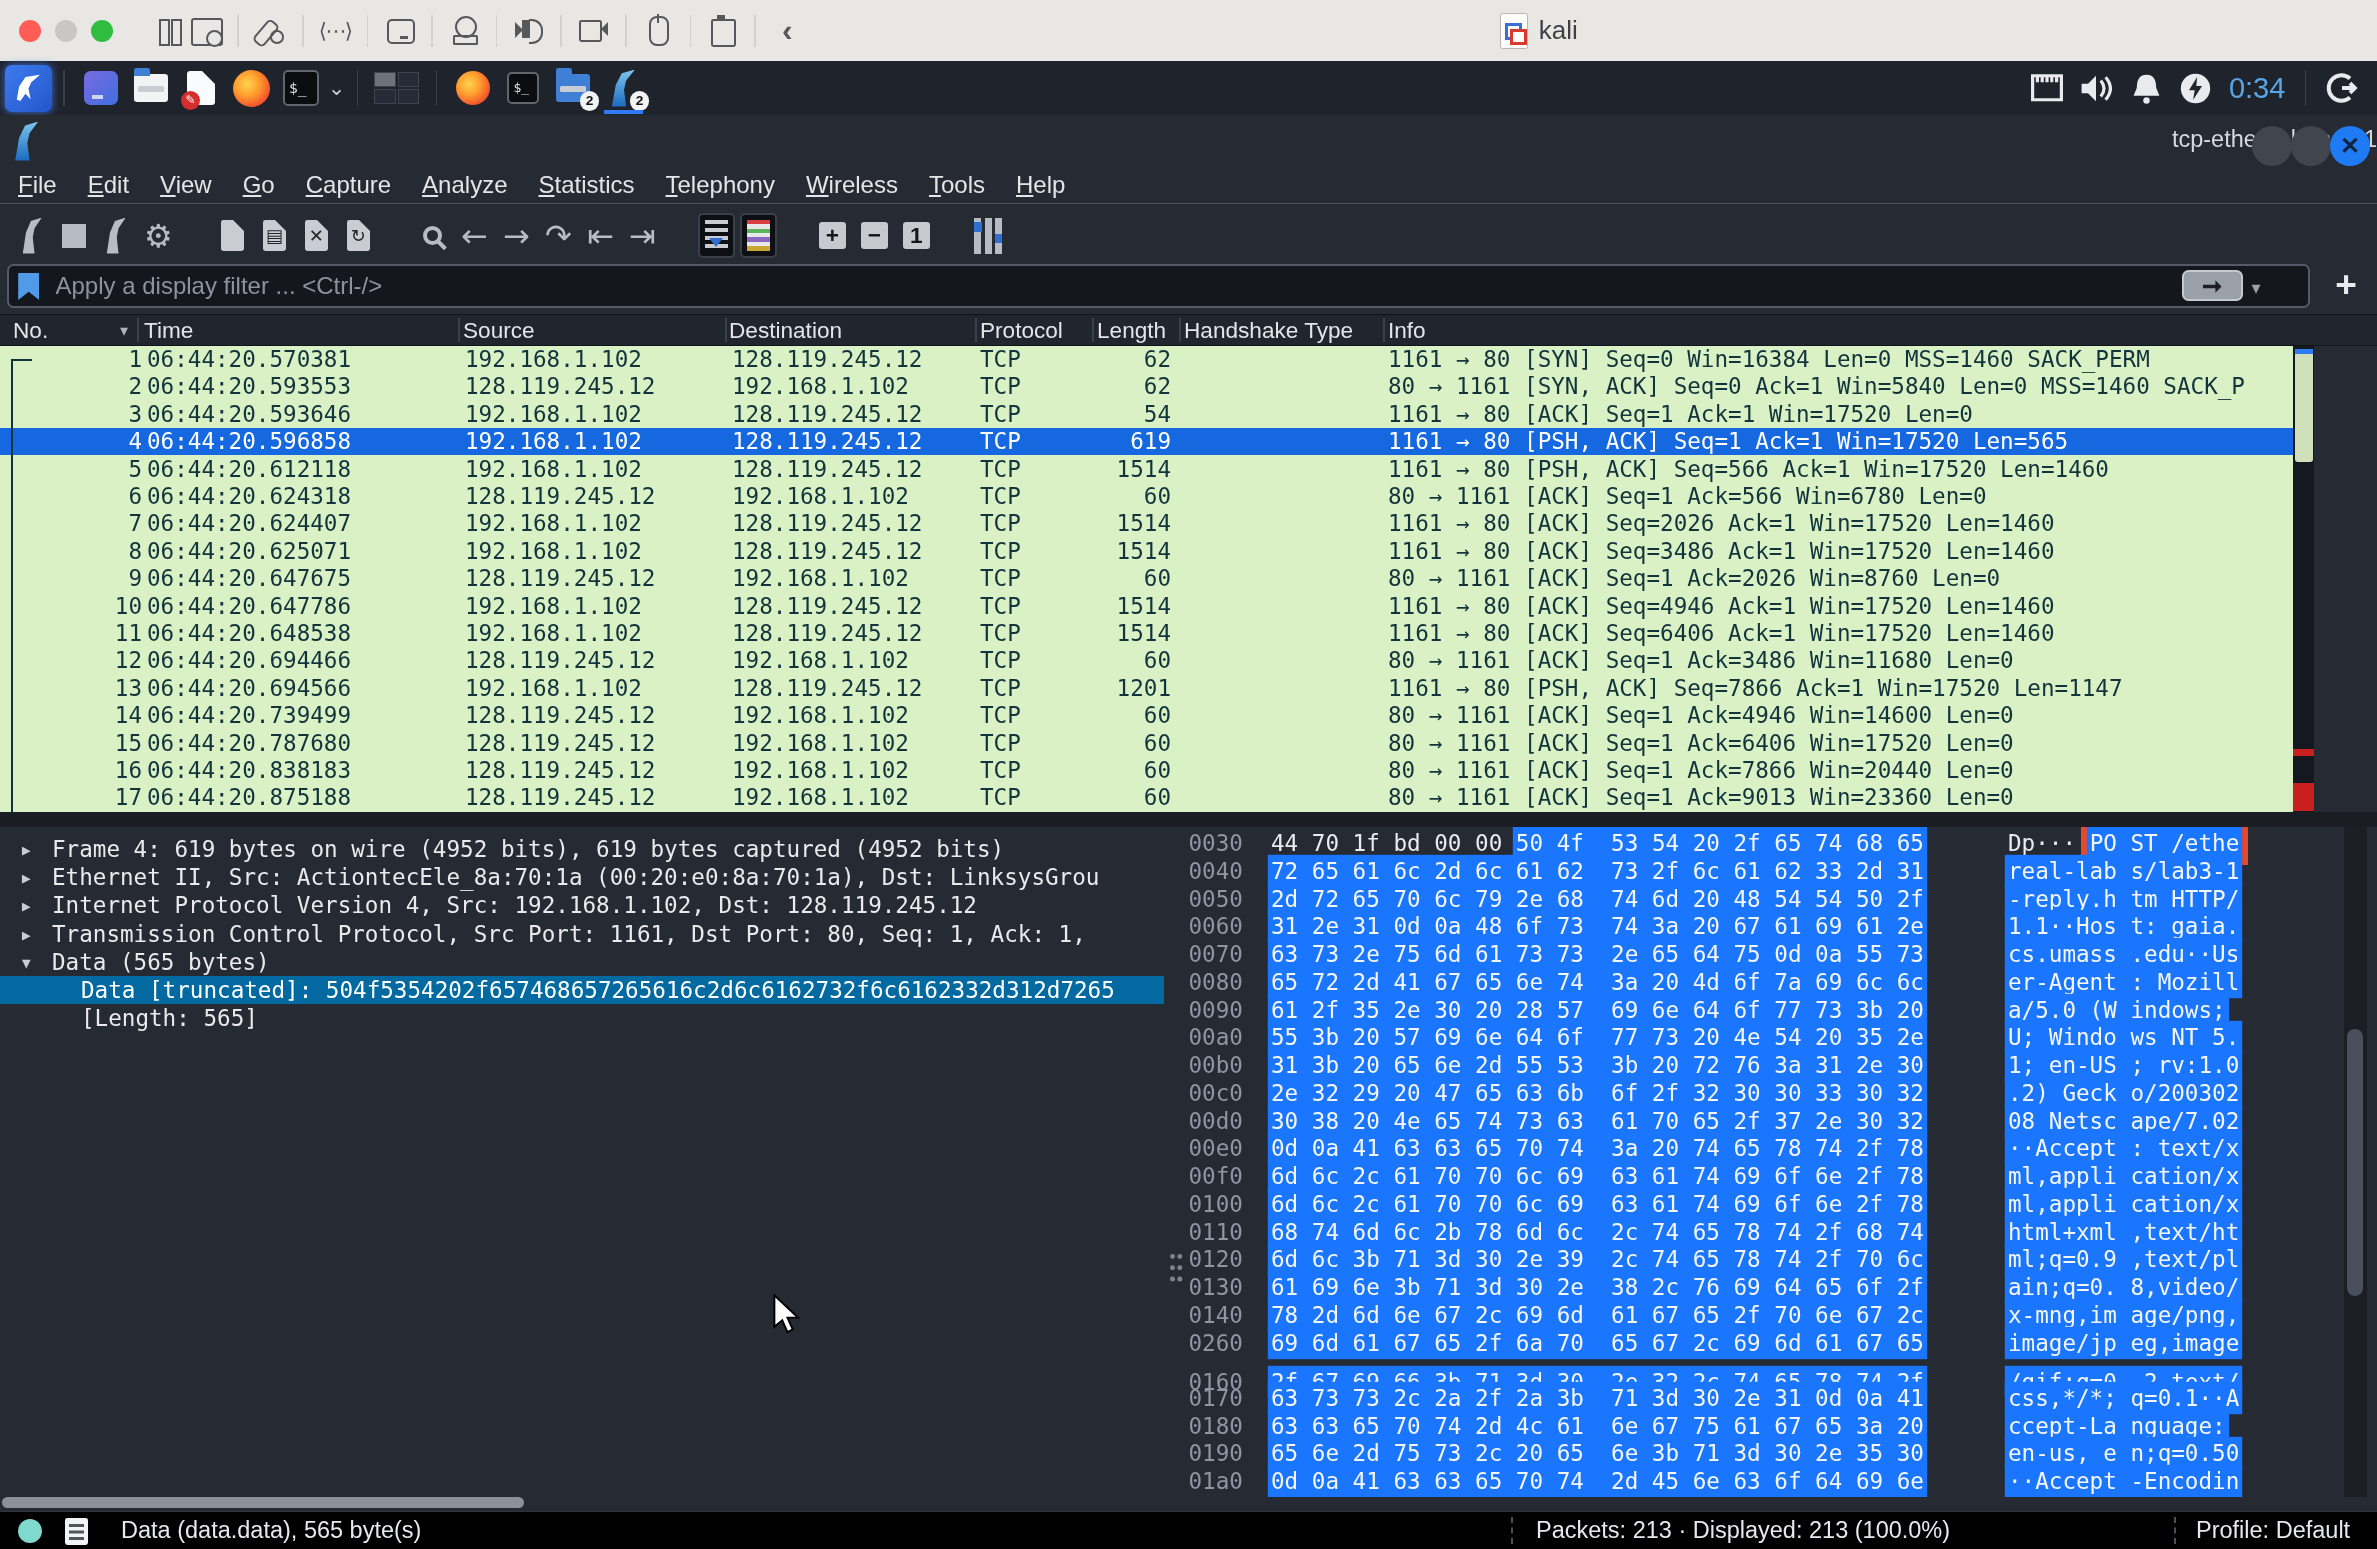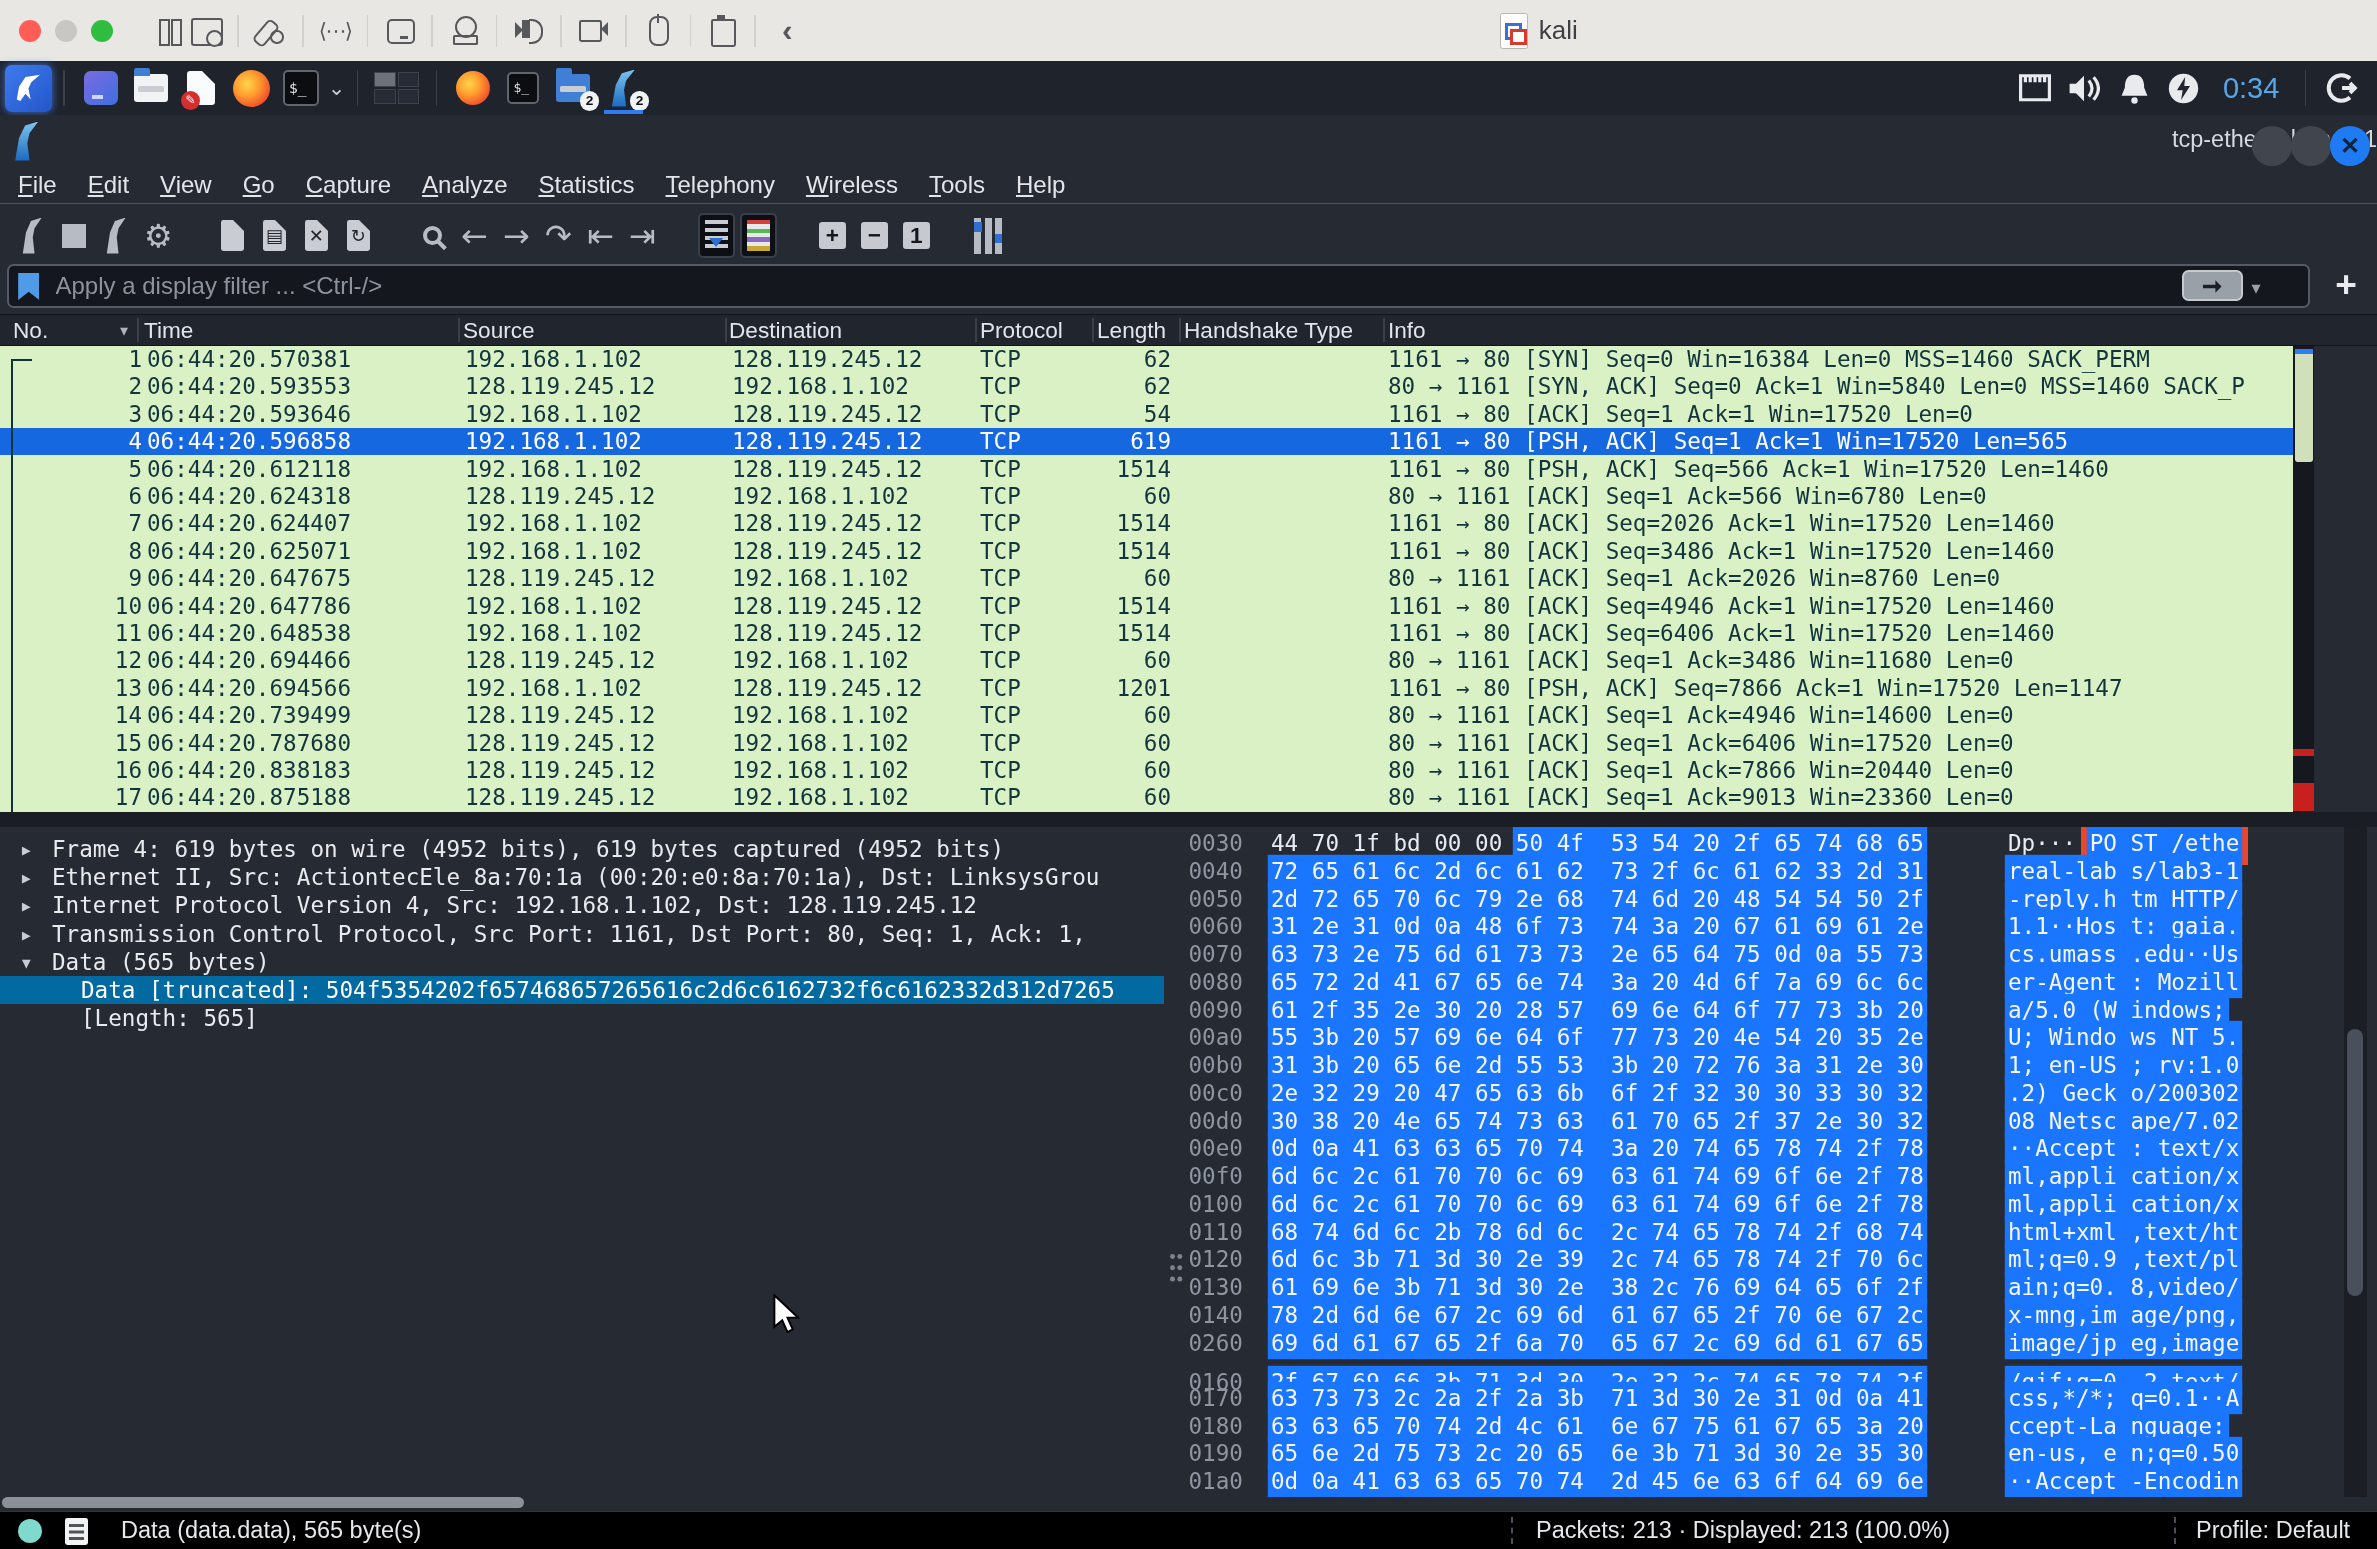--- a/index.html
+++ b/index.html
@@ -59,21 +59,21 @@
   .caret{color:#c6cad1;font-size:21px;margin-left:1.6px}
   .wsgrid{width:45px;height:32px;display:grid;grid-template-columns:1fr 1fr;grid-template-rows:1fr 1fr;gap:1.6px;margin:0 4.9px}
   .wsgrid i{background:#262b35;border:0.8px solid #3e434e}
   .wsgrid i.on{background:#6e727a}
   .badge{position:absolute;right:-4.9px;bottom:0;width:19.4px;height:19.4px;border-radius:50%;background:#f2f3f5;color:#111;font-size:13.7px;font-weight:bold;line-height:19.4px;text-align:center}
   .kwin.active::after{content:'';position:absolute;left:1.6px;bottom:-3.2px;width:39px;height:4px;background:#2f7bf6}
   .fin{display:inline-block;background:#2e86e0;clip-path:polygon(8% 100%,22% 42%,44% 10%,92% 0%,60% 30%,52% 55%,60% 100%)}
   .kali-swoosh{width:29px;height:29px;background:#fff;clip-path:polygon(10% 90%,18% 45%,40% 12%,90% 4%,60% 30%,50% 52%,58% 90%,40% 70%,22% 95%)}
   .ktray{margin-left:auto;display:flex;align-items:center}
   .trayic{width:40px;height:40px;display:flex;align-items:center;justify-content:center;margin:0 4.9px}
-  .clock{font-size:29px;color:#58a6e8;margin:0 14px}
+  .clock{font-size:29px;color:#58a6e8;margin:0 8px}
 
   
   .wswin{position:absolute;top:115px;left:0;width:2377px;height:1435px;background:#262a33}
   .wstitle{position:absolute;top:0;left:0;width:100%;height:52px}
   .wstitle .fin{position:absolute;left:13px;top:6.5px;width:27.5px;height:39px;background:linear-gradient(180deg,#7cc4ee,#1a6ac0)}
   .wstitle .t{position:absolute;left:0;right:0;top:0;height:52px;text-align:right;line-height:49px;font-size:23.5px;color:#d6d9de}
   .winbtn{position:absolute;top:10.5px;width:40px;height:40px;border-radius:50%;background:#40454e}
   .winbtn.close{background:#1f7bf4;color:#10233c;font-size:24px;font-weight:bold;text-align:center;line-height:39px}
   .menubar{position:absolute;top:52px;left:0;height:37px;display:flex;gap:31px;padding-left:18px;align-items:center;border-bottom:1.6px solid #50555e;width:100%}
   .menu-item{display:inline-block;font-size:24px;color:#e3e5e9}

